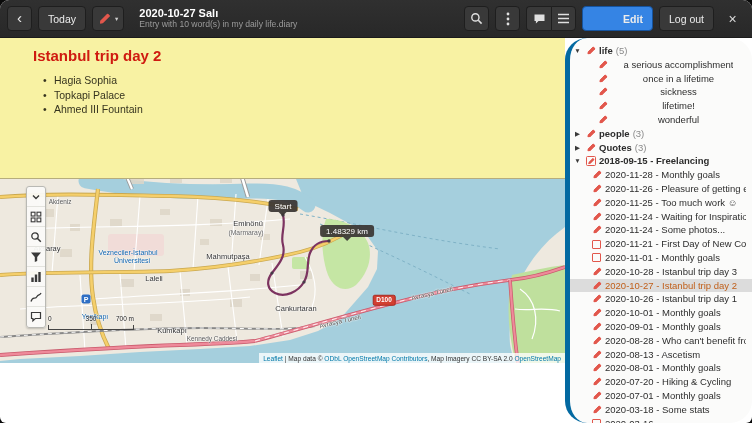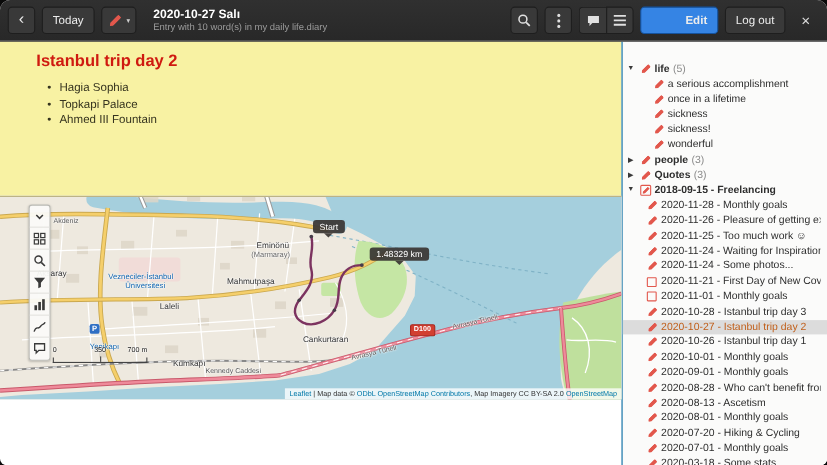--- a/index.html
+++ b/index.html
@@ -46,21 +46,21 @@
           text-shadow:0 0 2px #fff,0 0 2px #fff,0 0 1px #fff;pointer-events:none;}
   .mlabel.sub{font-size:6.8px;color:#666;}
   .mlabel.station{color:#0d62ad;font-size:7px;}
   .mlabel.road-label{font-size:6.4px;color:#555;}
   .mlabel.tilt{transform:translate(-50%,-50%) rotate(-13deg);}
   .badge{position:absolute;transform:translate(-50%,-50%);left:384px;top:121px;background:#d23f31;border:1px solid #a82a20;
          color:#fff;font-size:6.5px;font-weight:bold;padding:0 2.5px;border-radius:2px;line-height:8.5px;}
   .pbadge{position:absolute;transform:translate(-50%,-50%);left:86px;top:120px;width:9px;height:9px;background:#2f6fc4;
           color:#fff;font-size:7px;line-height:9px;text-align:center;border-radius:2px;font-weight:bold;}
   .tip{position:absolute;transform:translate(-50%,-100%);background:rgba(58,54,52,0.93);color:#fff;font-size:8px;
-       padding:1.5px 6px;border-radius:3px;white-space:nowrap;margin-left:16px;}
+       padding:1.5px 6px;border-radius:3px;white-space:nowrap;}
   .tip::after{content:"";position:absolute;left:50%;bottom:-4px;transform:translateX(-50%);
        border:4px solid transparent;border-top-color:rgba(58,54,52,0.93);border-bottom:none;}
   .tip.start{left:283px;top:33px;}
   .tip.dist{left:347px;top:58px;}
 
   
   .ctrlcol{position:absolute;left:26px;top:7px;width:20px;background:rgba(250,250,248,0.95);border:1px solid #b9b9b4;
            border-radius:3px;box-shadow:0 1px 2px rgba(0,0,0,0.2);}
   .ctrlbtn{height:20px;display:flex;align-items:center;justify-content:center;border-bottom:1px solid #e3e3de;cursor:pointer;}
   .ctrlbtn:last-child{border-bottom:none;}
@@ -73,25 +73,25 @@
   .scale .s2{right:0;}
   .scale .bar{position:absolute;left:0;right:0;bottom:1px;height:5px;border:1.3px solid #444;border-top:none;}
   .scale .bar::before{content:"";position:absolute;left:50%;bottom:0;width:1.3px;height:5px;background:#444;}
 
   
   .attrib{position:absolute;right:0;bottom:0;background:rgba(255,255,255,0.78);font-size:6.6px;color:#333;
           padding:1.5px 4px;white-space:nowrap;}
   .attrib .link{color:#0078a8;}
 
   
-  .sidebar{flex:1;background:#fbfbfa;border-left:1px solid #0369a1;overflow:hidden;padding-top:18px;}
+  .sidebar{flex:1;background:#fbfbfa;border-left:5px solid #0369a1;overflow:hidden;padding-top:6px;border-radius:22px;}
   .trow{height:13.8px;line-height:13.8px;display:flex;align-items:center;gap:3px;font-size:9.5px;color:#2d2d2d;
         white-space:nowrap;padding-right:3px;cursor:default;}
   .trow.top{font-weight:bold;padding-left:3px;}
-  .trow.child{padding-left:27px;}
+  .trow.child{padding-left:27px;justify-content:space-between;}
   .trow.entry{padding-left:21px;}
   .trow.selected{background:var(--selection_bg,#dcdcdc);color:var(--selected_text,#c05f1a);}
   .exp{font-size:6.5px;color:#3a3a3a;width:9px;text-align:center;flex:0 0 auto;}
   .ticon{width:11px;height:11px;position:relative;display:inline-block;flex:0 0 11px;}
   .ticon.pencil::before{content:"";position:absolute;left:0.5px;top:3.6px;width:10px;height:3.6px;background:var(--icon_red,#e2574c);
     clip-path:polygon(0 50%,22% 0,88% 0,100% 20%,100% 80%,88% 100%,22% 100%);transform:rotate(-45deg);}
   .ticon.check::before{content:"";position:absolute;inset:1px;border:1.6px solid var(--icon_red,#d8453a);border-radius:1px;}
   .ticon.chapter::before{content:"";position:absolute;inset:0.5px;border:1.6px solid var(--icon_red,#d8453a);border-radius:1.5px;}
   .ticon.chapter::after{content:"";position:absolute;left:1.5px;top:4.2px;width:8px;height:2.6px;background:var(--icon_red,#d8453a);
     clip-path:polygon(0 50%,25% 0,100% 0,100% 100%,25% 100%);transform:rotate(-45deg);}
@@ -377,21 +377,21 @@
         </div>
         <div class="trow child">
 
           <span class="ticon pencil"></span>
           <span class="tlabel">sickness</span>
           <span class="tcount"></span>
         </div>
         <div class="trow child">
 
           <span class="ticon pencil"></span>
-          <span class="tlabel">sickness!</span>
+          <span class="tlabel">lifetime!</span>
           <span class="tcount"></span>
         </div>
         <div class="trow child">
 
           <span class="ticon pencil"></span>
           <span class="tlabel">wonderful</span>
           <span class="tcount"></span>
         </div>
         <div class="trow top">
           <span class="exp">▶</span>

